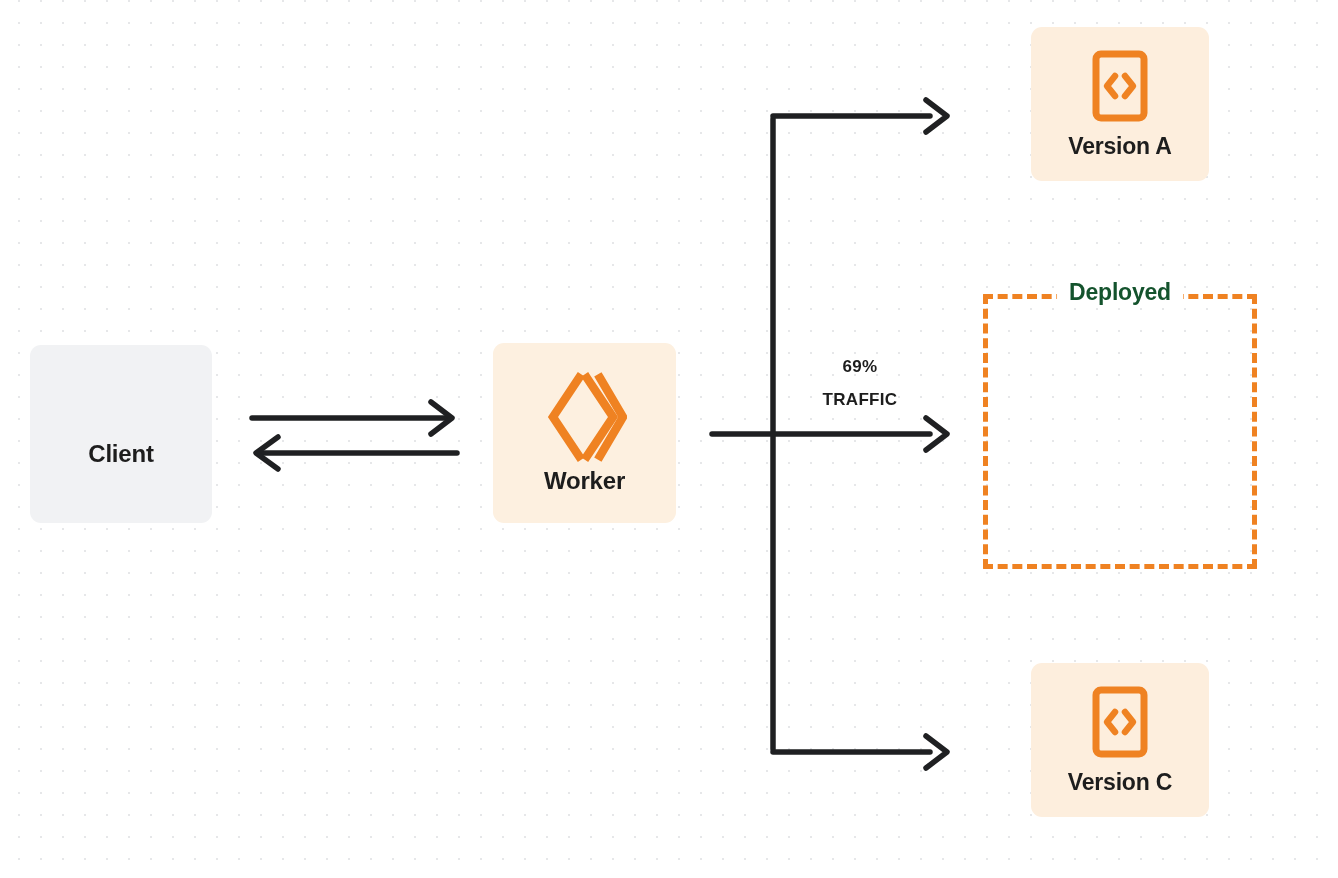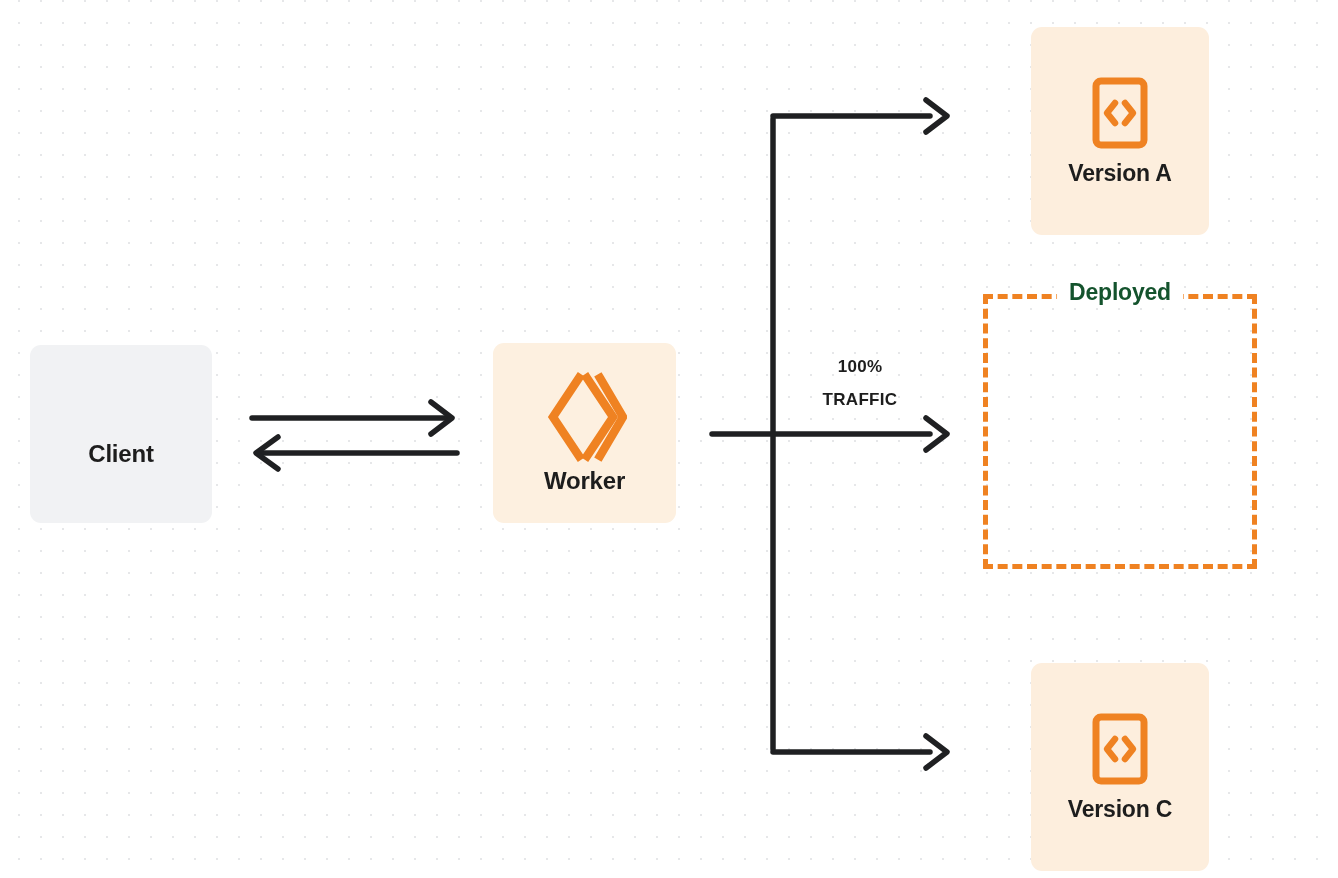--- a/index.html
+++ b/index.html
@@ -53,21 +53,21 @@
     top: 343px;
     width: 183px;
     height: 180px;
     background: #fdf0e0;
   }
   #worker-node .node-label { font-size: 24px; margin-top: 4px; }
 
   
   .version-node {
     width: 178px;
-    height: 208px;
+    height: 154px;
     background: #fdeedd;
   }
   .version-node .node-label { font-size: 23px; margin-top: 10px; }
   #version-a-node { left: 1031px; top: 27px; }
   #version-b-node { left: 1031px; top: 344px; }
   #version-c-node { left: 1031px; top: 663px; }
 
   
   .worker-logo { display: block; }
   .code-icon   { display: block; }
@@ -214,17 +214,17 @@
       <svg class="code-icon" width="58" height="74" viewBox="0 0 58 74" aria-hidden="true">
         <rect x="5" y="5" width="48" height="64" rx="5" ry="5" fill="none" stroke="#ef8222" stroke-width="7"></rect>
         <path d="M 24 27 L 16 37 L 24 47" fill="none" stroke="#ef8222" stroke-width="6.5" stroke-linecap="round" stroke-linejoin="round"></path>
         <path d="M 34 27 L 42 37 L 34 47" fill="none" stroke="#ef8222" stroke-width="6.5" stroke-linecap="round" stroke-linejoin="round"></path>
       </svg>
     </span>
     <span class="node-label">Version C</span>
   </div>
 
   <div id="traffic-label">
-    <div>100%</div>
+    <div>69%</div>
     <div>TRAFFIC</div>
   </div>
 
 </div>
 
 </body></html>

